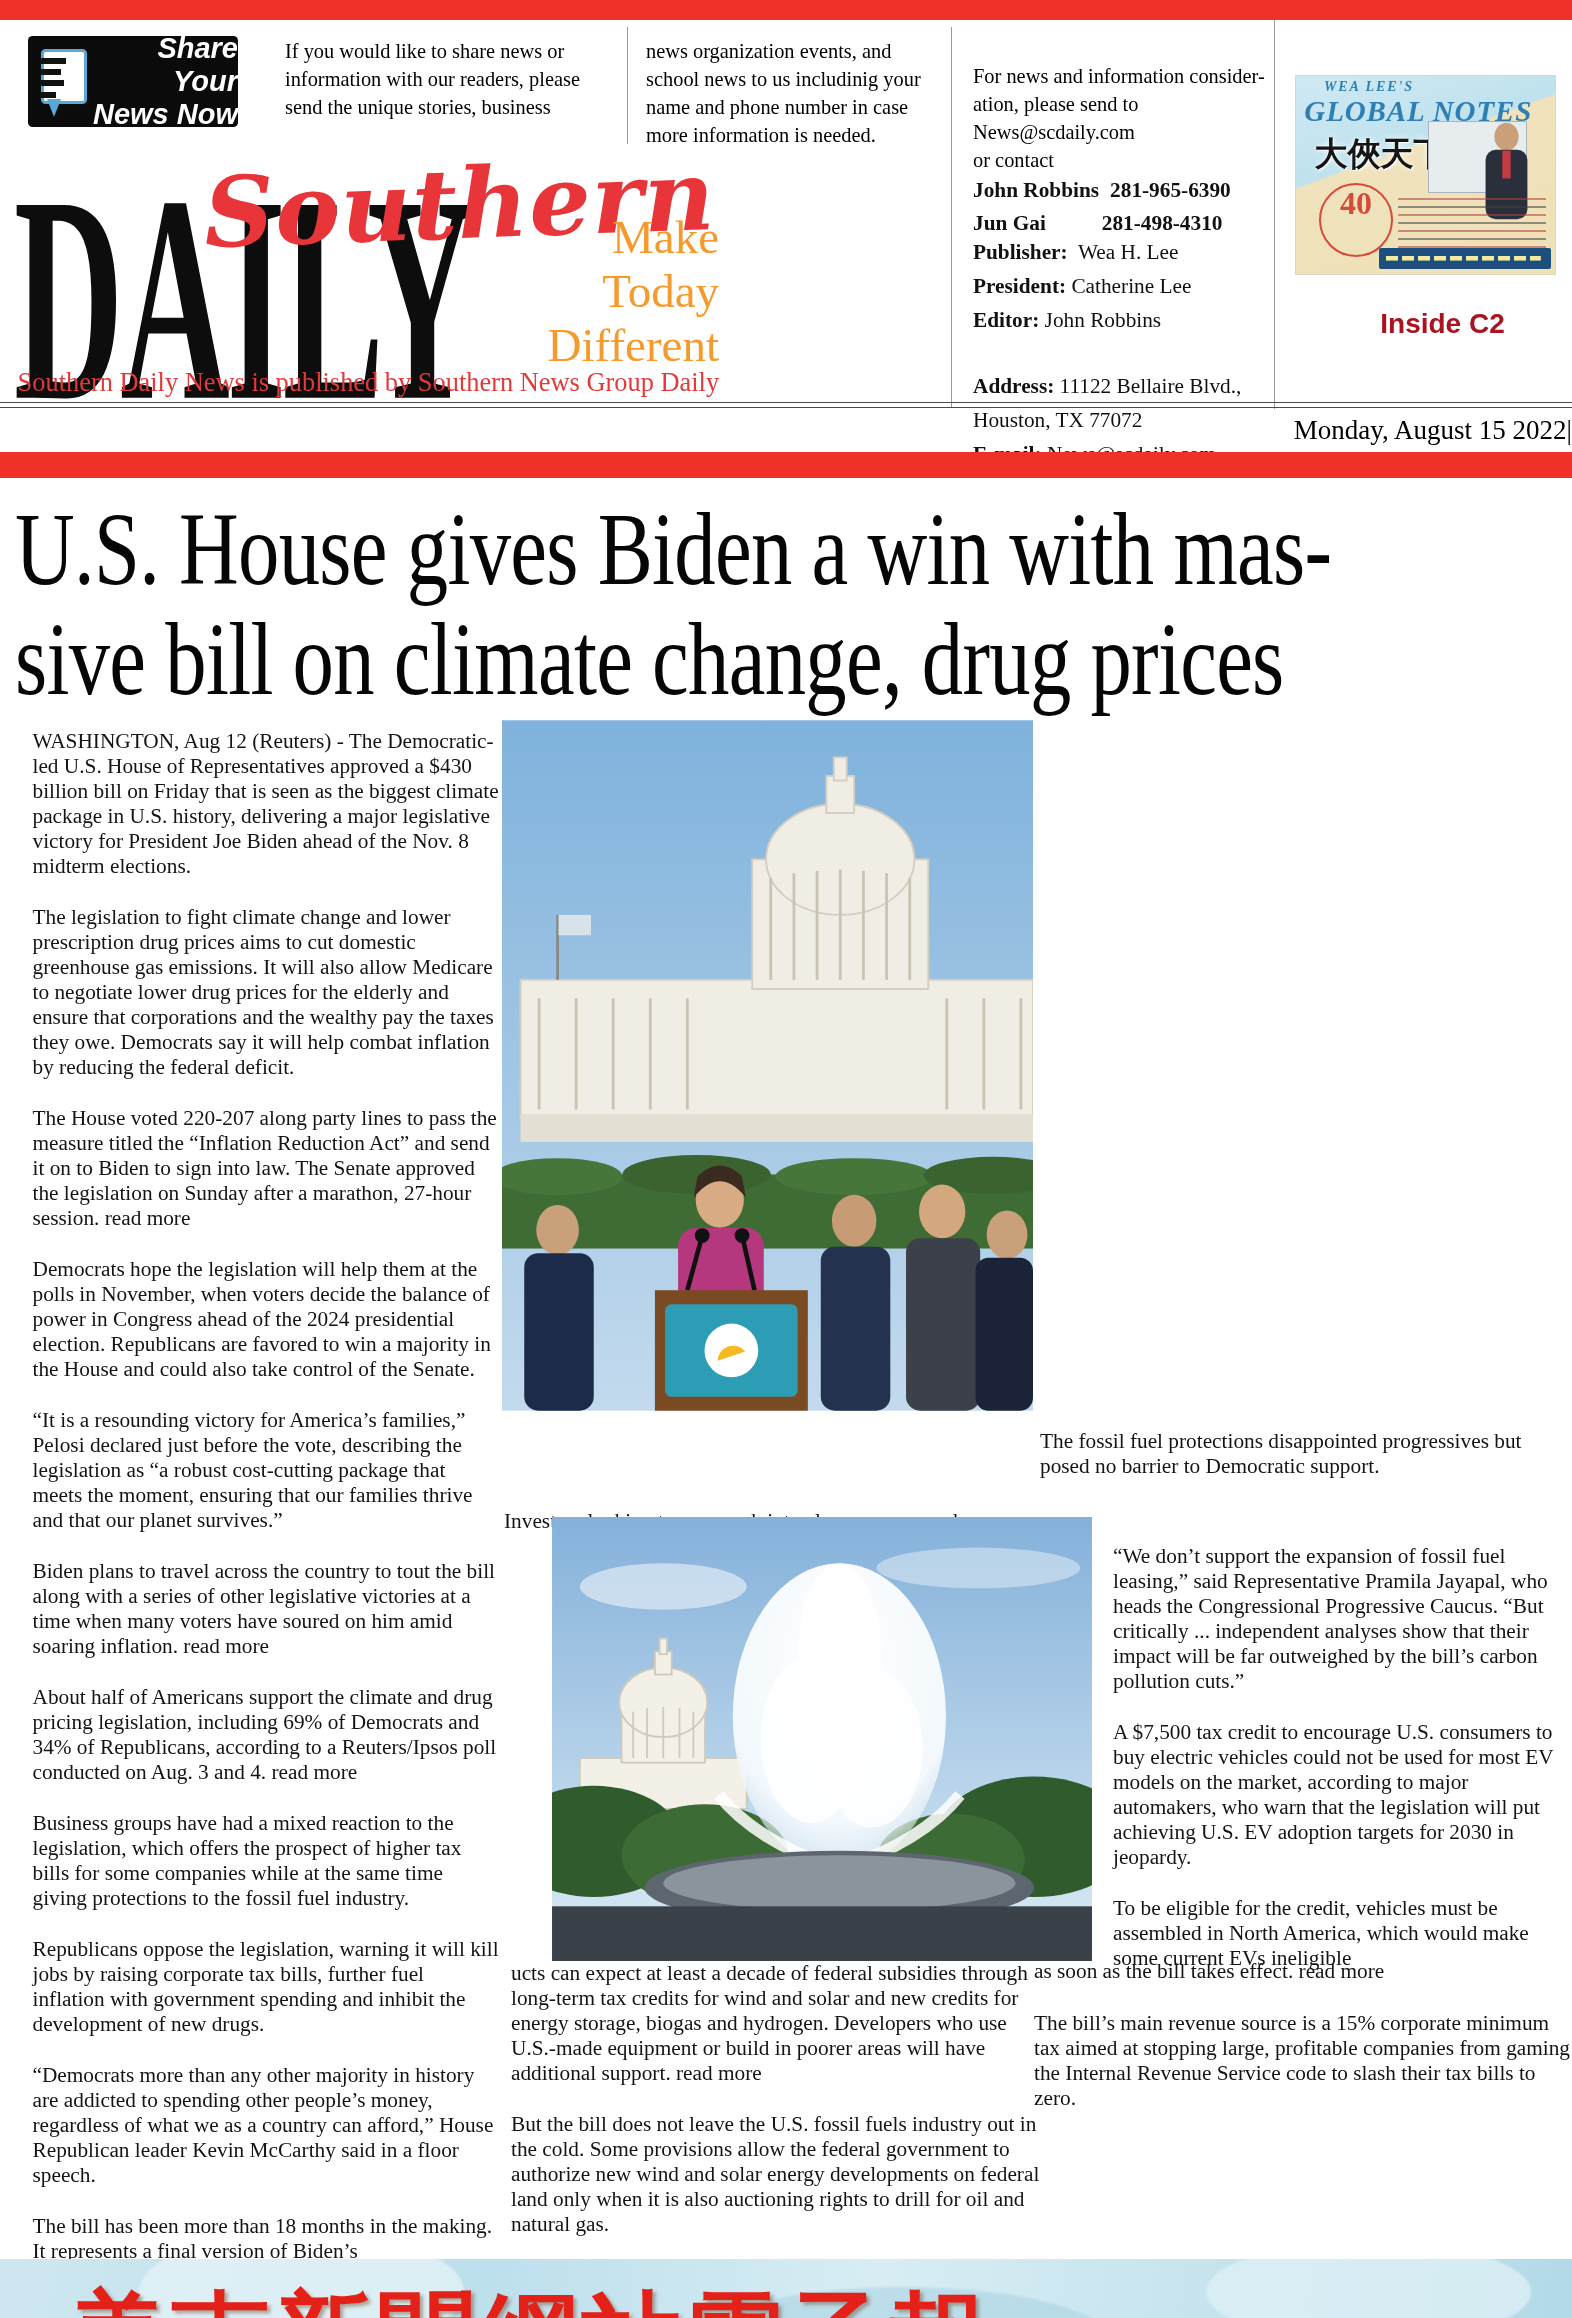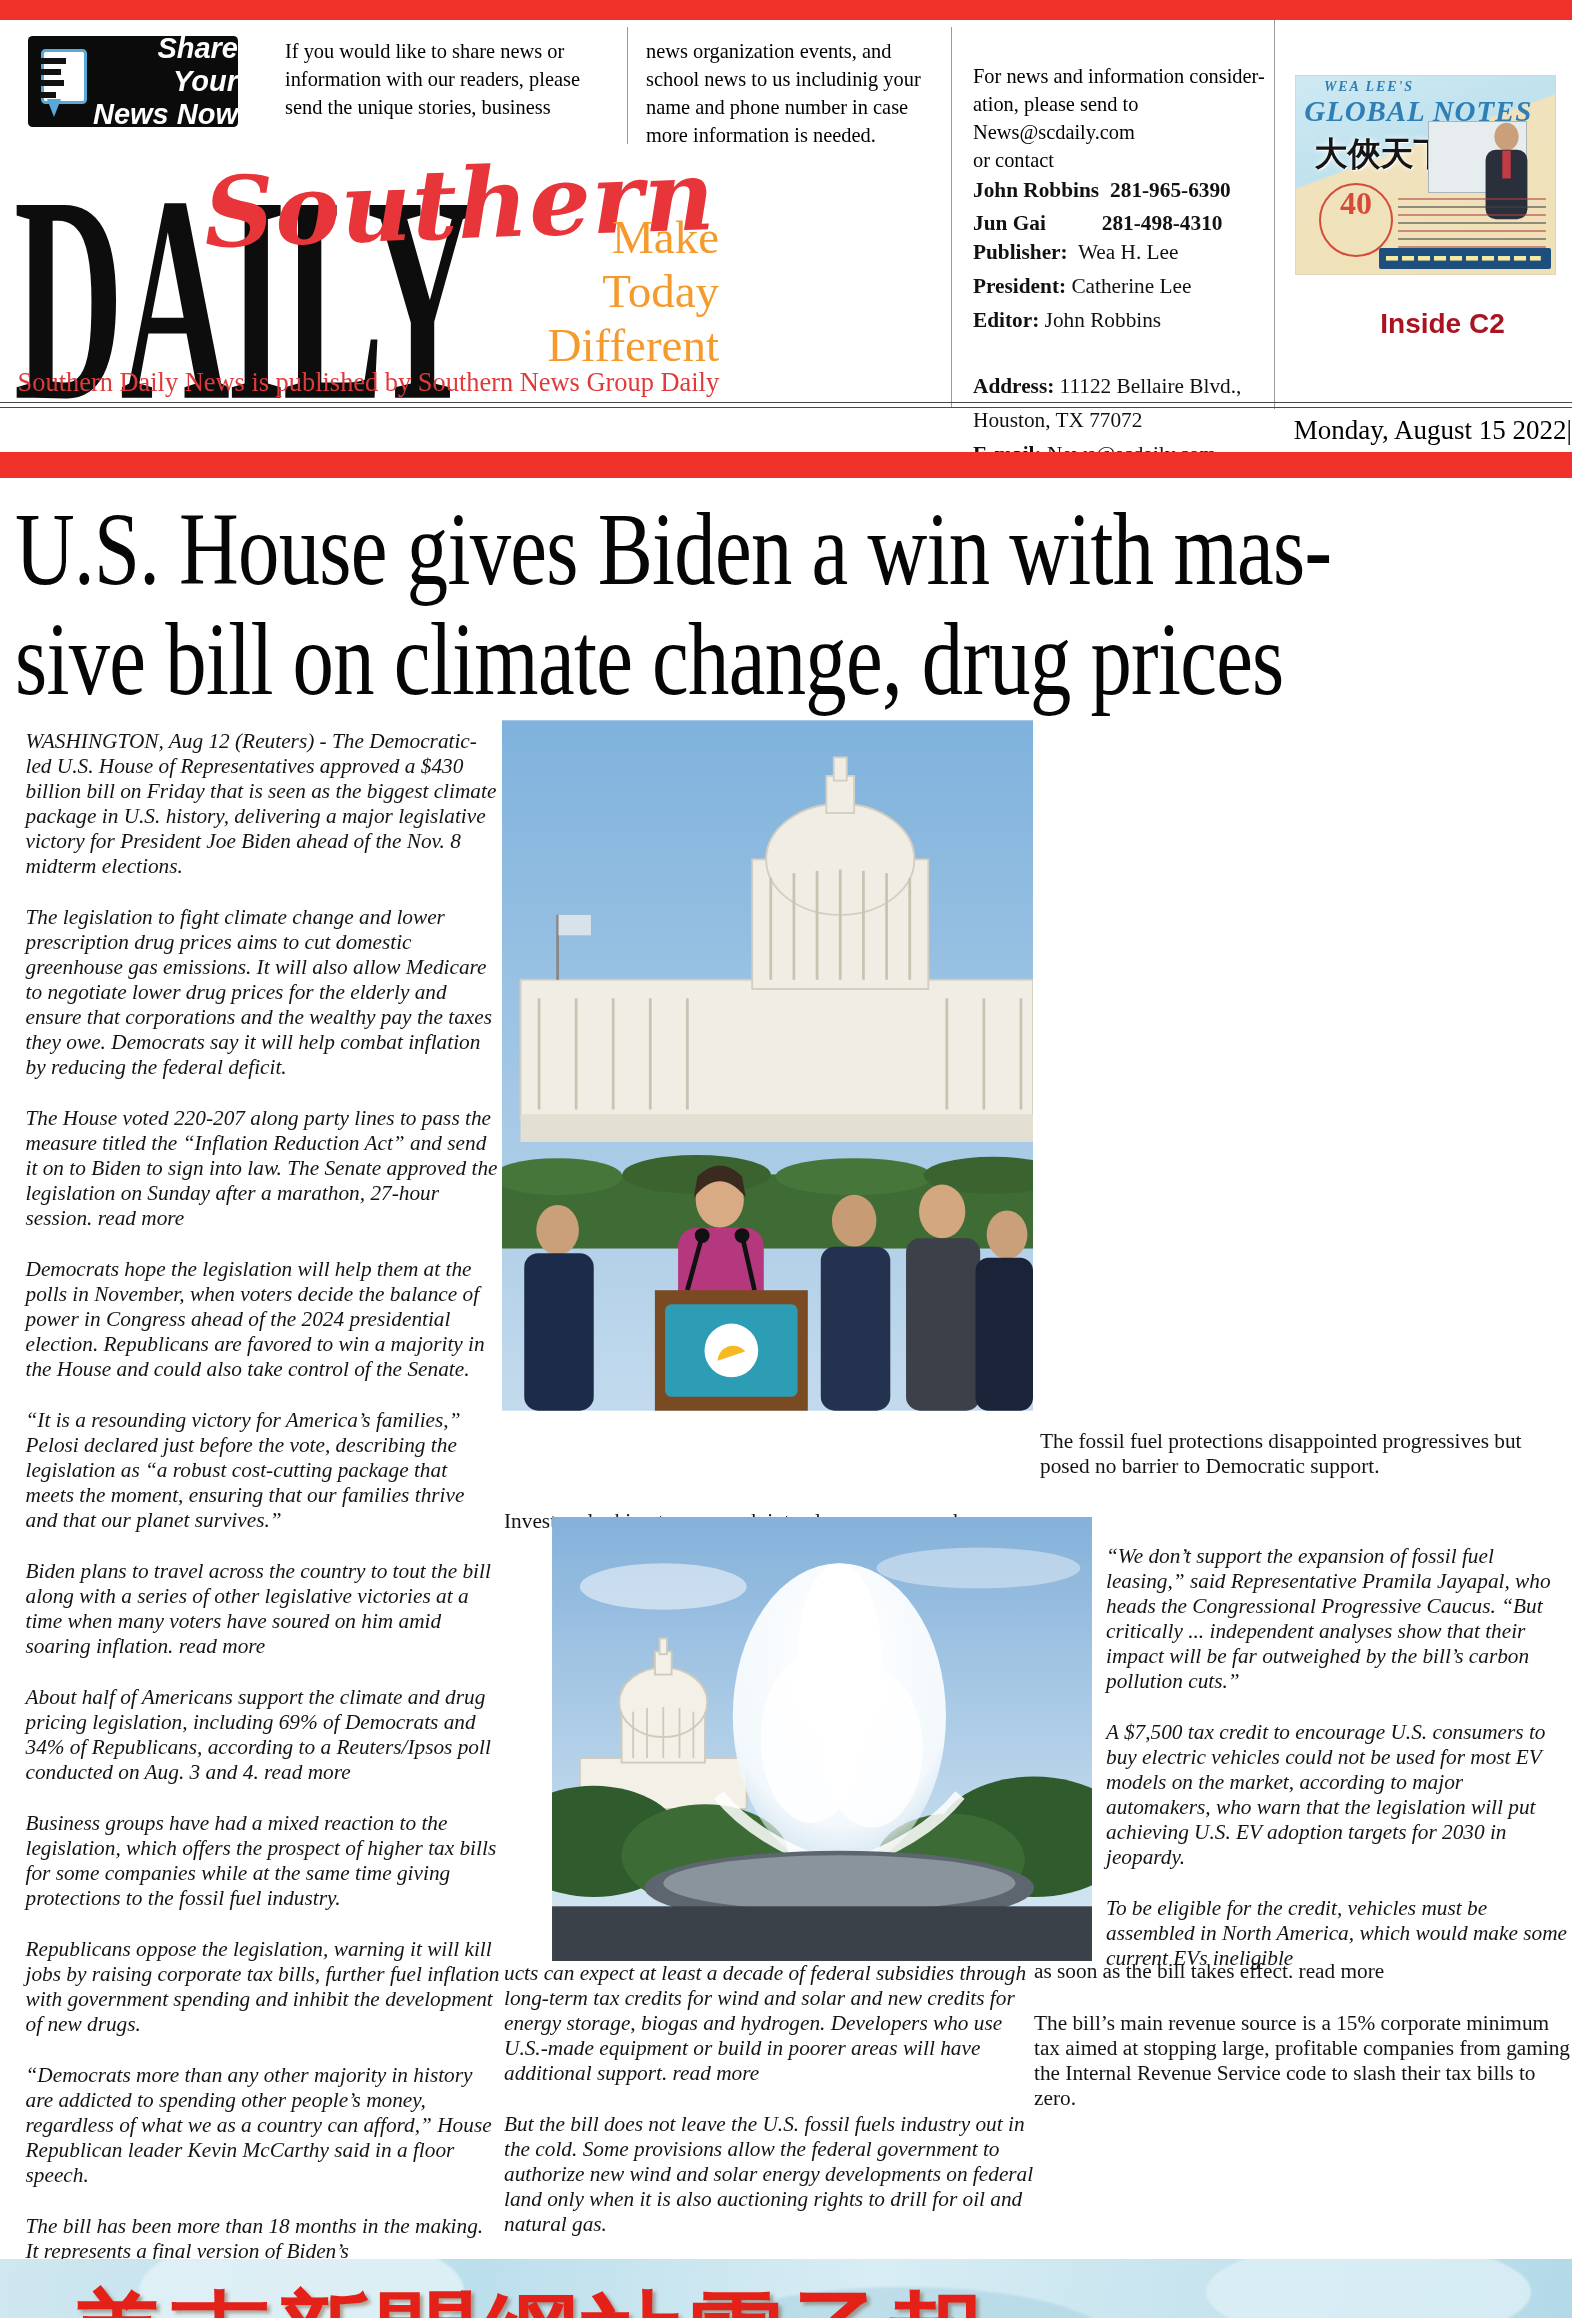--- a/index.html
+++ b/index.html
@@ -37,21 +37,21 @@
   .m-mtd{left:538px;top:210px;width:181px;text-align:right;color:#f59a2c;font-size:47px;line-height:54px;}
   .m-tagline{left:17.6px;top:367px;font-size:26.4px;color:#e03a3a;white-space:nowrap;}
   .hr-a{left:0;top:402px;width:1572px;height:1.4px;background:#4a4a4a;}
   .hr-b{left:0;top:407px;width:1572px;height:0.9px;background:#4a4a4a;}
   .dateline{left:0;top:415px;width:1572px;text-align:right;font-size:27px;color:#000;}
   .redbar2{left:0;top:452px;width:1572px;height:26px;background:#ef3129;}
   
   .headline{left:15px;top:494px;width:1994px;font-size:104px;line-height:110px;color:#060606;
             transform:scaleX(0.795);transform-origin:top left;letter-spacing:-0.9px;}
   .bodytxt{font-size:21.3px;line-height:25px;color:#141414;}
-  .bodytxt p{margin:0 0 26px 0;font-style:italic;}
+  .bodytxt p{margin:0 0 26px 7px;}
   .col1{left:25.5px;top:729px;width:474px;}
   .col2top{left:504px;top:1410px;width:540px;}
   .col2inv{left:504px;top:1509px;width:540px;}
   .col2bottom{left:504px;top:1961px;width:540px;}
   .col3intro{left:1040px;top:1429px;width:529px;}
   .col3main{left:1106px;top:1544px;width:465px;}
   .col3wrap{left:1034px;top:1959px;width:538px;}
   .col3last{left:1034px;top:2011px;width:538px;}
   .photo{display:block;}
   

